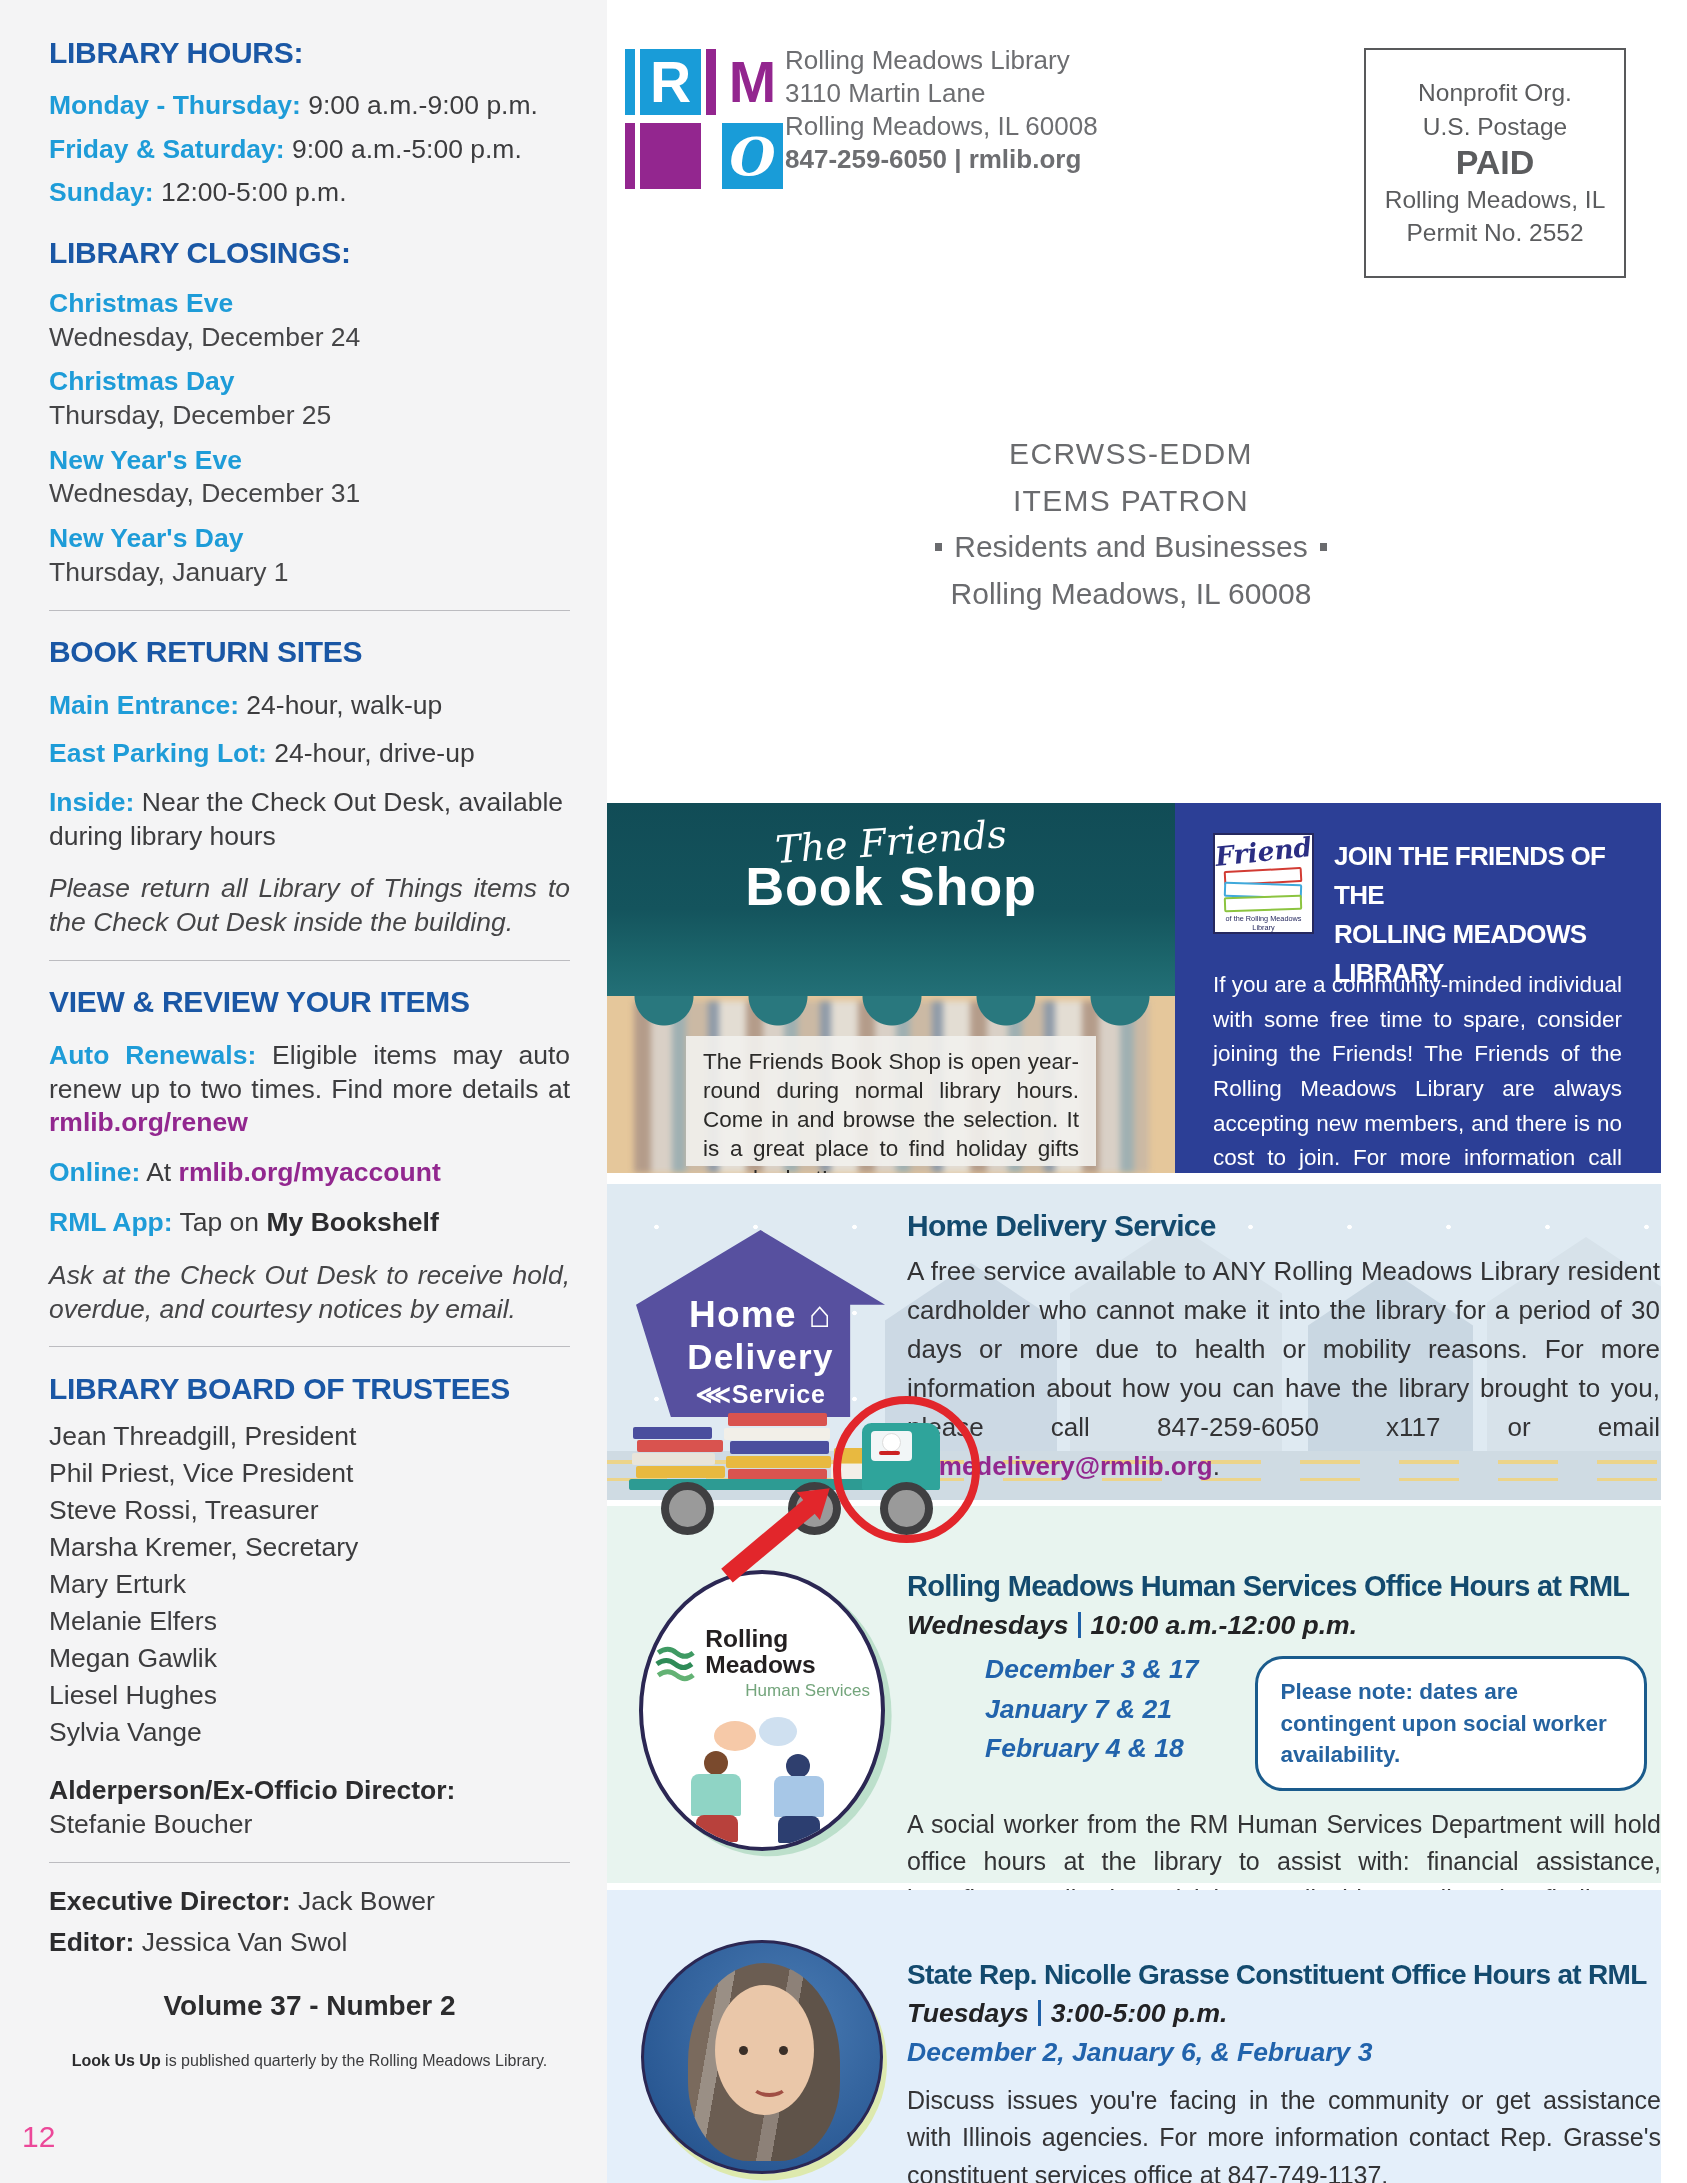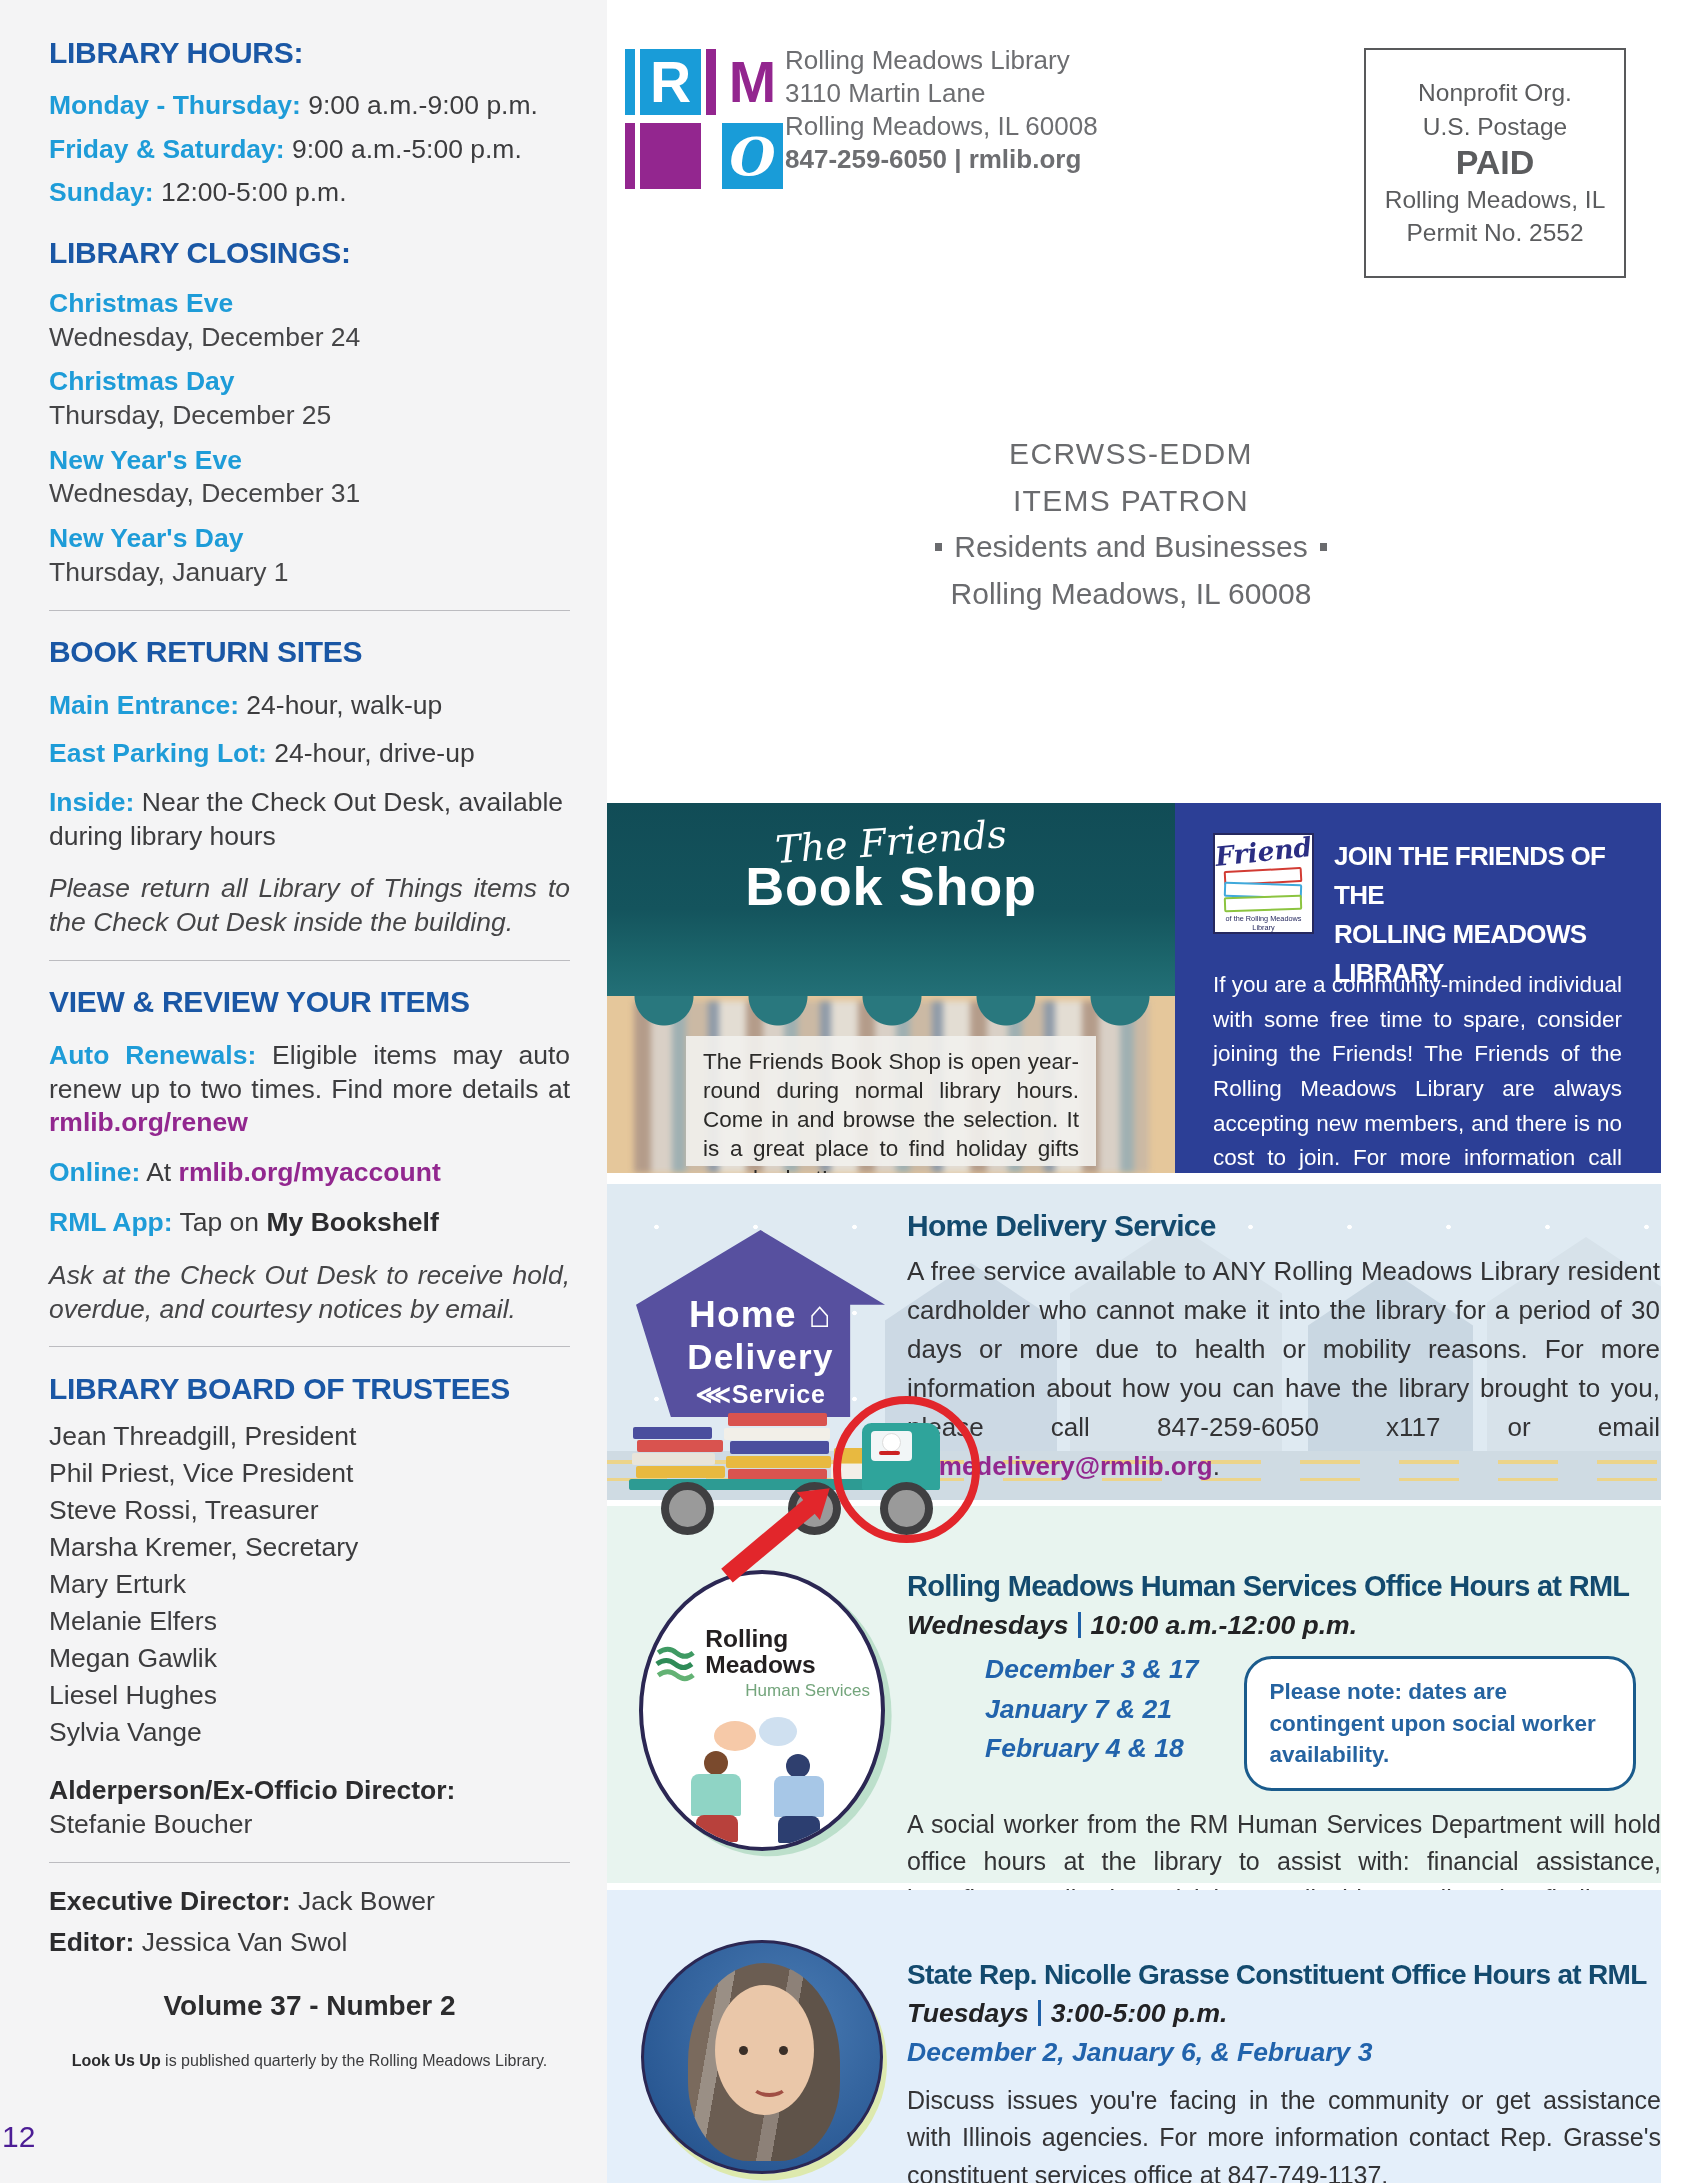--- a/index.html
+++ b/index.html
@@ -17,21 +17,21 @@
   .closing .cname{color:#1e9cd8;font-weight:700;}
   .closing .cdate{color:#454547;}
   hr.div{border:none;border-top:1.3px solid #bcbcc0;margin:20px 0 22.5px;}
   .note{font-style:italic;color:#454547;text-align:justify;margin:18.5px 0 0;}
   .plink{color:#92278f;font-weight:700;}
   .jpara{text-align:justify;margin:0 0 16px;}
   .board-line{line-height:1.4;}
   .btitle{margin-top:22px;}
   .bold-dark{font-weight:700;color:#2c2c2e;}
   .center{text-align:center;}
-  #pagenum{position:absolute;left:2px;top:2120px;font-size:30px;color:#4c1d95;}
+  #pagenum{position:absolute;left:22px;top:2120px;font-size:30px;color:#ec4899;}
 
   
   #logo{position:absolute;left:625px;top:49px;width:151px;height:144px;}
   .lg-bar{position:absolute;width:10px;}
   .lg-tile{position:absolute;display:flex;align-items:center;justify-content:center;font-weight:700;}
   #addr{position:absolute;left:785px;top:44px;font-size:26px;color:#6d6e71;line-height:1.27;}
   #addr .bold{font-weight:700;}
   #postage{position:absolute;left:1364px;top:48px;width:262px;height:230px;border:2.6px solid #58595b;
            background:#fff;box-sizing:border-box;display:flex;flex-direction:column;justify-content:center;
            text-align:center;color:#5b5c5e;font-size:24.5px;line-height:1.38;}
@@ -116,21 +116,21 @@
   #hs-circle{position:absolute;left:32px;top:64px;width:238px;height:273px;border-radius:50%;
              background:#fff;border:4px solid #2b2753;box-shadow:6.6px 5.3px 0 #bcdfcb;overflow:hidden;}
   #hs-logo{display:flex;align-items:center;justify-content:center;margin-top:52px;}
   #hs-logotext .t1{font-size:24.5px;font-weight:700;color:#231f20;line-height:1.05;}
   #hs-logotext .t2{font-size:17px;color:#74a57c;margin-top:4px;margin-left:40px;}
   .squig{width:42px;height:42px;margin-right:9.3px;}
   .person-head{position:absolute;width:24px;height:24px;border-radius:50%;}
   .person-body{position:absolute;border-radius:8px 8px 2.6px 2.6px;}
   .bubble{position:absolute;border-radius:50%;}
   #hs-content{position:absolute;left:300px;top:64px;width:754px;}
-  #hs-row{display:flex;margin-top:9.3px;}
+  #hs-row{display:flex;margin-top:9.3px;gap:11px;}
   #hs-dates{margin-left:78px;width:259px;}
   #hs-note{box-sizing:border-box;width:392px;border:3.3px solid #1a5b8c;border-radius:28px;background:#fff;
            padding:17px 22.5px;font-size:22.5px;font-weight:600;color:#2563a0;line-height:1.4;
            align-self:flex-start;margin-top:6.6px;}
 
   
   #band-rep{position:absolute;left:607px;top:1890px;width:1054px;height:294px;background:#e4effa;}
   #rep-oval{position:absolute;left:34px;top:50px;width:236px;height:228px;border-radius:50%;
             border:3.3px solid #2b2753;overflow:hidden;
             background:radial-gradient(circle at 60% 35%,#4a7cb4 0%,#2b5a95 70%,#1f4a80 100%);

